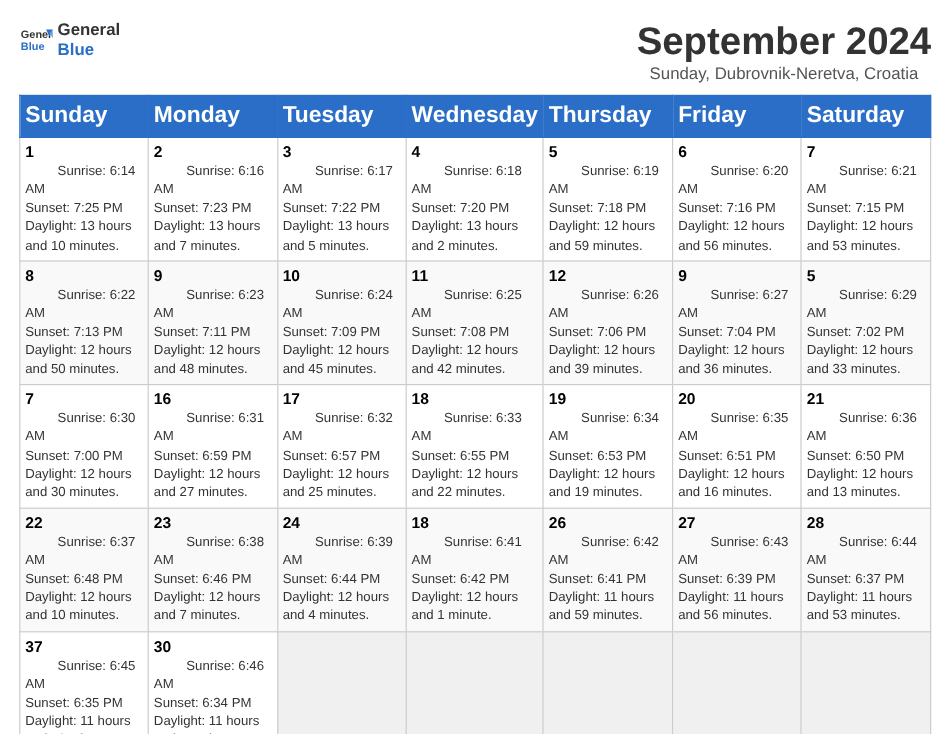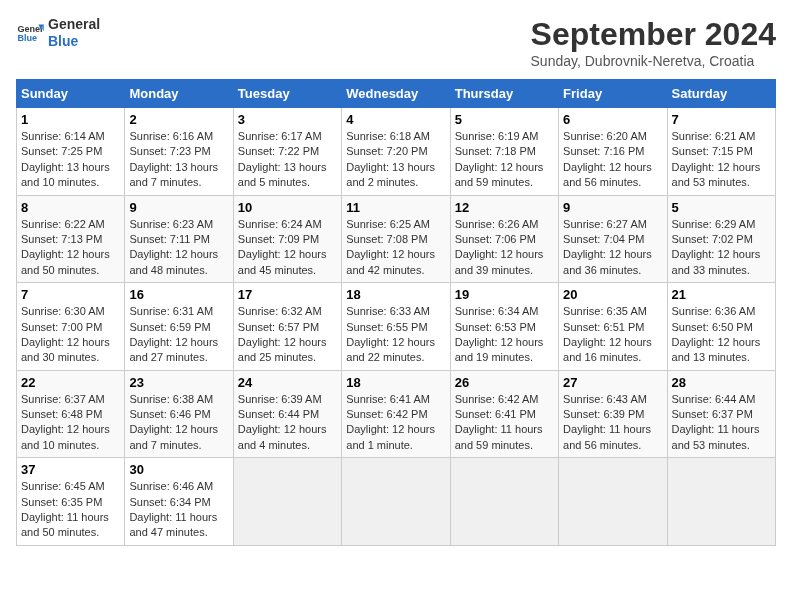--- a/index.html
+++ b/index.html
@@ -19,41 +19,41 @@
     .logo {
       display: flex;
       align-items: center;
       gap: 4px;
     }
     .logo-icon {
       width: 28px;
       height: 28px;
     }
     .title-area {
-      text-align: left;
+      text-align: center;
     }
     .month-title {
       font-size: 32px;
       font-weight: bold;
       color: #333;
     }
     .location-title {
       font-size: 14px;
       color: #555;
     }
     table {
       width: 100%;
       border-collapse: collapse;
       font-size: 11px;
     }
     thead th {
       background: #2a6ec7;
       color: #fff;
       padding: 6px 4px;
-      font-size: 13px;
+      font-size: 19px;
       font-weight: bold;
       border: 1px solid #2a6ec7;
       text-align: left;
     }
     td {
       border: 1px solid #ccc;
       vertical-align: top;
       padding: 4px;
       width: calc(100% / 7);
       min-height: 80px;
@@ -67,20 +67,21 @@
     }
     .day-num {
       font-size: 13px;
       font-weight: bold;
       display: block;
       margin-bottom: 2px;
     }
     .cell-text {
       color: #333;
       line-height: 1.4;
+      margin-left: 27px;
     }
   </style>
 </head>
 <body>
 
 <div class="header-area">
   <div class="logo">
     <svg class="logo-icon" viewBox="0 0 40 40" xmlns="http://www.w3.org/2000/svg">
       <text x="2" y="18" font-size="13" font-weight="bold" fill="#333">General</text>
       <text x="2" y="32" font-size="13" font-weight="bold" fill="#2a6ec7">Blue</text>

